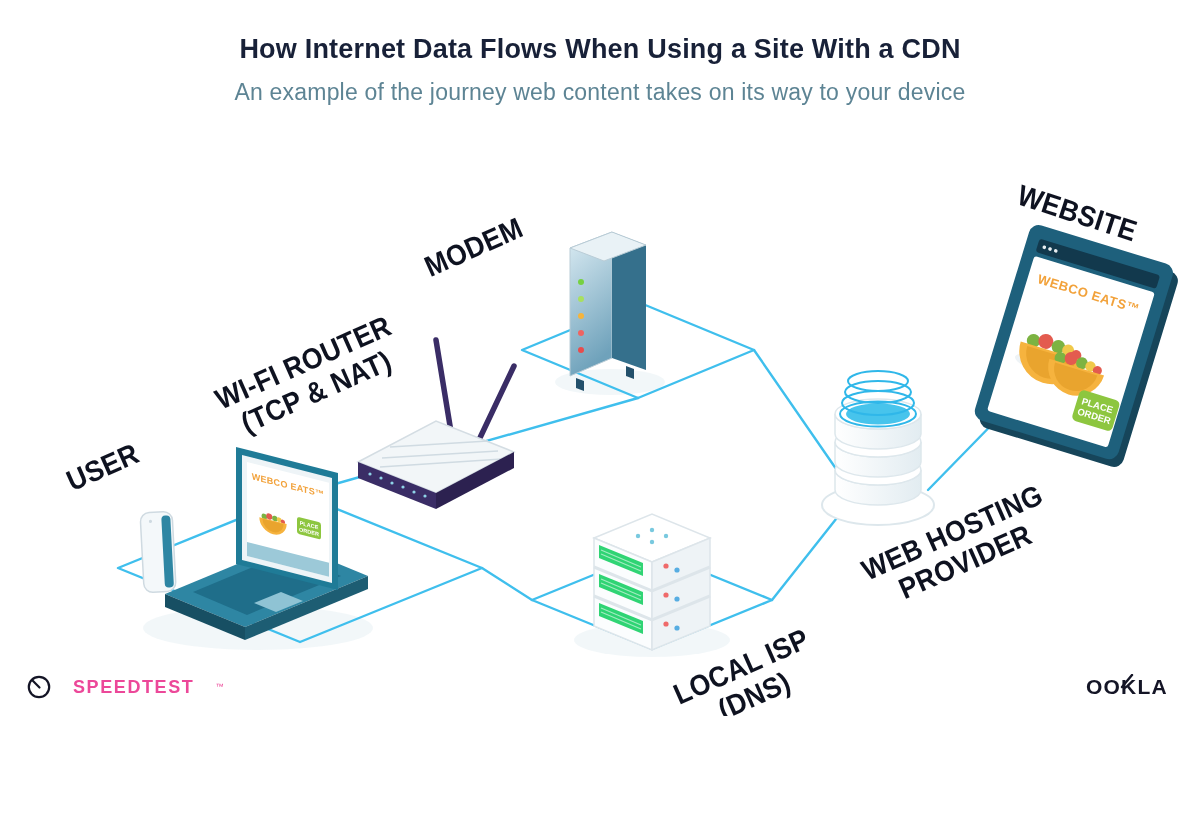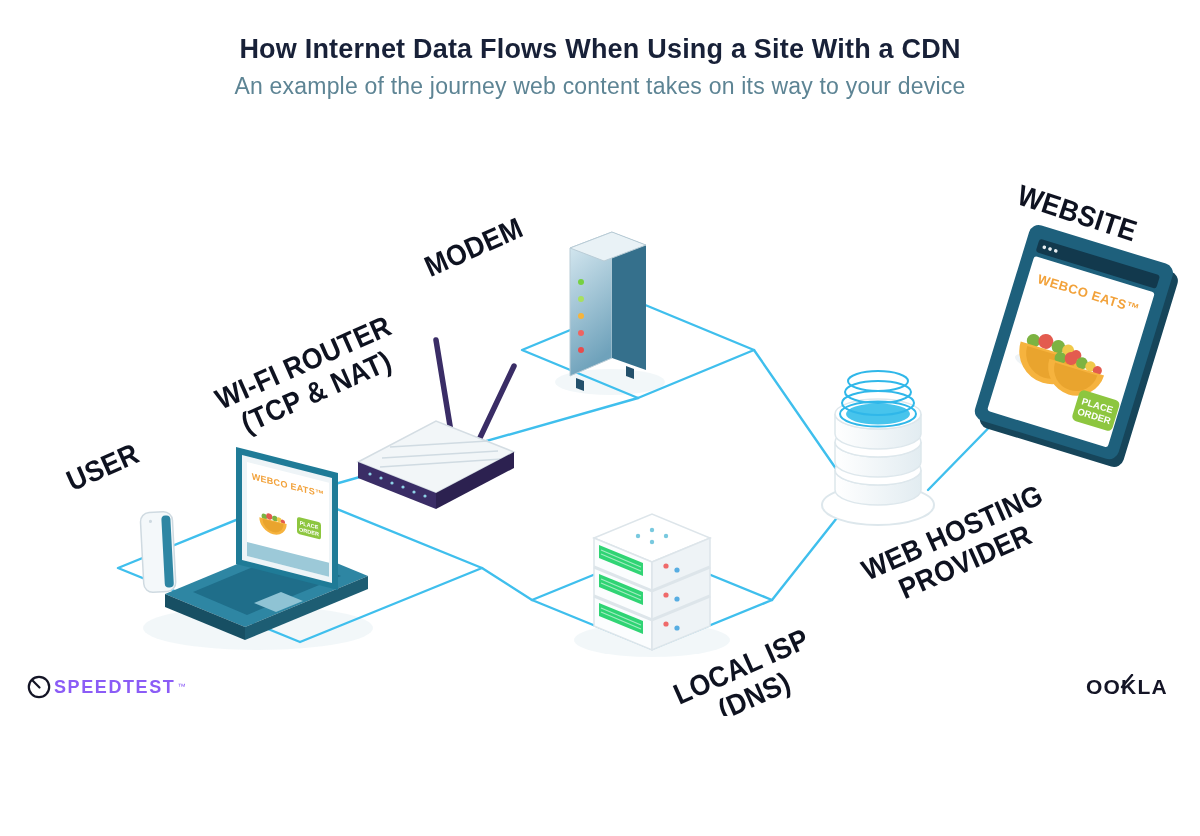--- a/index.html
+++ b/index.html
@@ -1,34 +1,34 @@
 <!DOCTYPE html>
 <html><head>
 <meta charset="utf-8">
 <style>
   html,body{margin:0;padding:0;background:#ffffff;}
   body{font-family:"Liberation Sans",sans-serif;}
   .canvas{position:relative;width:1200px;height:716px;margin:0 auto;background:#ffffff;overflow:hidden;}
   .header{position:absolute;left:0;top:0;width:100%;text-align:center;z-index:5;}
   .title{margin:34px 0 0;font-size:27px;font-weight:700;color:#182138;letter-spacing:.2px;}
-  .subtitle{margin:8px 0 0;font-size:23px;font-weight:400;color:#5d8494;letter-spacing:.2px;}
+  .subtitle{margin:14px 0 0;font-size:23px;font-weight:400;color:#5d8494;letter-spacing:.2px;}
   .scene{position:absolute;left:0;top:0;z-index:1;}
   .node-label{position:absolute;z-index:4;font-weight:700;font-size:29px;color:#0e1220;
               text-align:center;line-height:1.1;letter-spacing:.3px;white-space:nowrap;}
   .rot-left{transform:rotate(-24deg) scaleX(.92);}
   .rot-right{transform:rotate(18deg) scaleX(.92);}
   .lbl-user{left:48px;top:452px;width:110px;}
   .lbl-router{left:186px;top:346px;width:248px;}
   .lbl-modem{left:408px;top:232px;width:132px;}
   .lbl-isp{left:658px;top:650px;width:180px;}
   .lbl-hosting{left:843px;top:516px;width:232px;}
   .lbl-website{left:1002px;top:198px;width:150px;}
   .footer{position:absolute;left:0;right:0;bottom:16px;display:flex;align-items:center;
           justify-content:space-between;padding:0 26px;z-index:5;}
-  .speedtest{display:flex;align-items:center;gap:2px;color:#8b5cf6;}
+  .speedtest{display:flex;align-items:center;gap:21px;color:#ec4899;}
   .speedtest .word{font-size:18px;font-weight:700;letter-spacing:1.6px;}
   .speedtest sup{font-size:8px;font-weight:400;vertical-align:top;line-height:1;}
   .ookla{display:flex;align-items:center;text-align:right;}
 </style>
 </head>
 <body>
 
 <div class="canvas">
 
   <div class="header">

